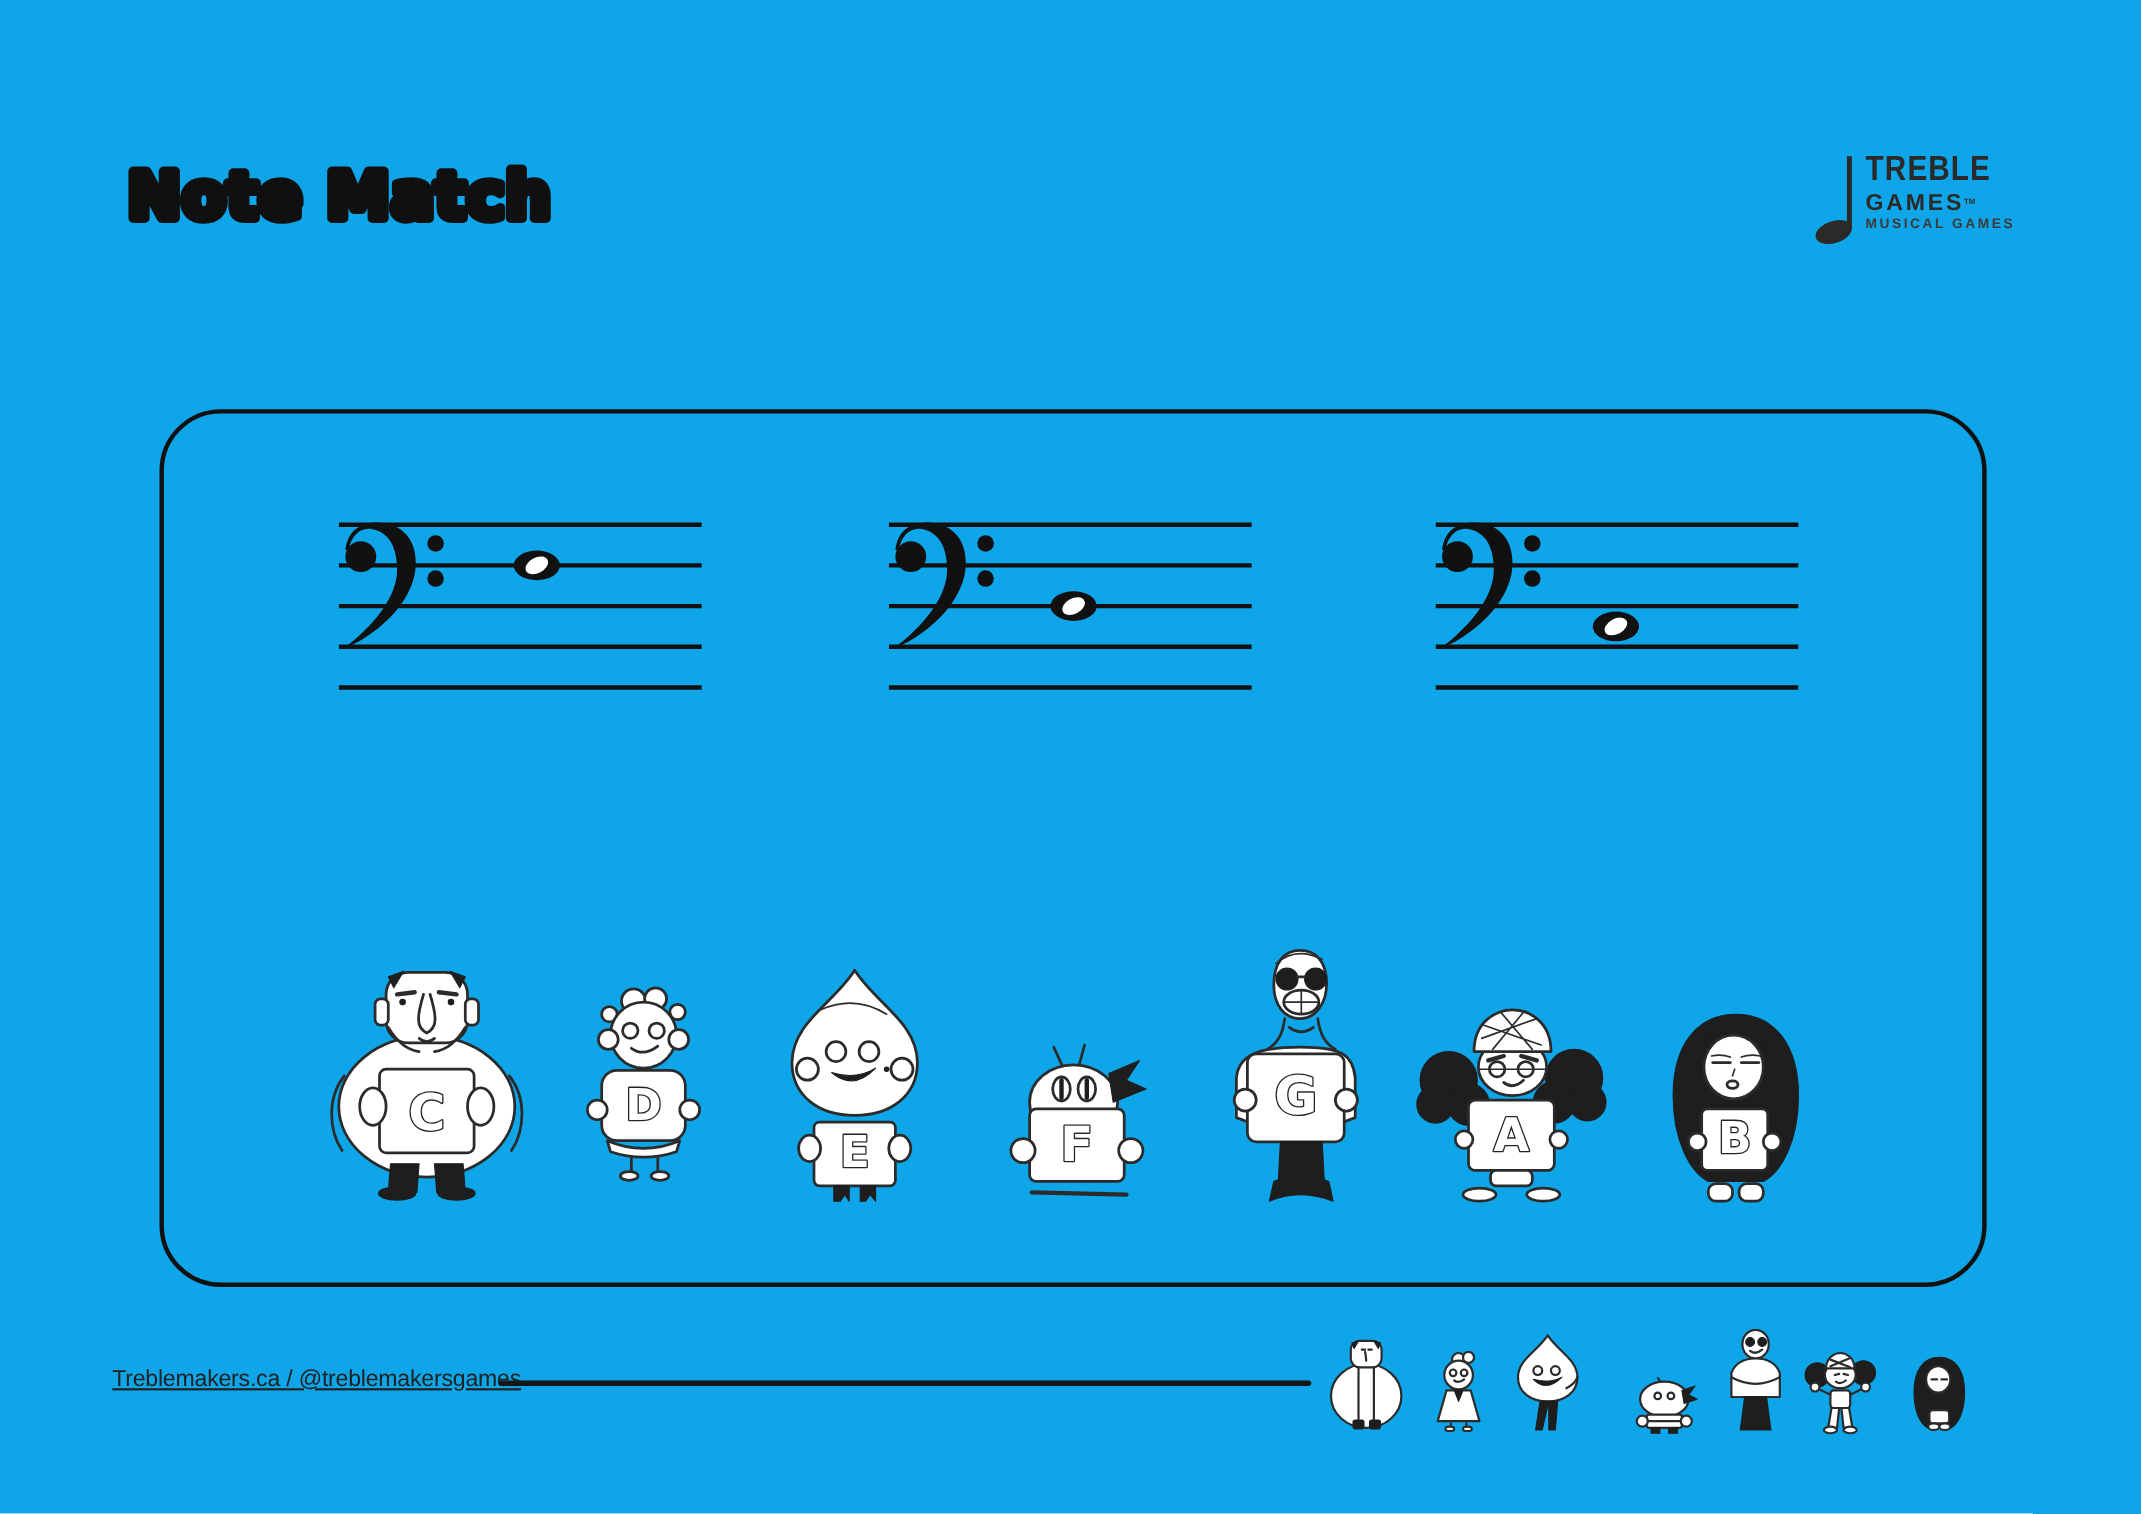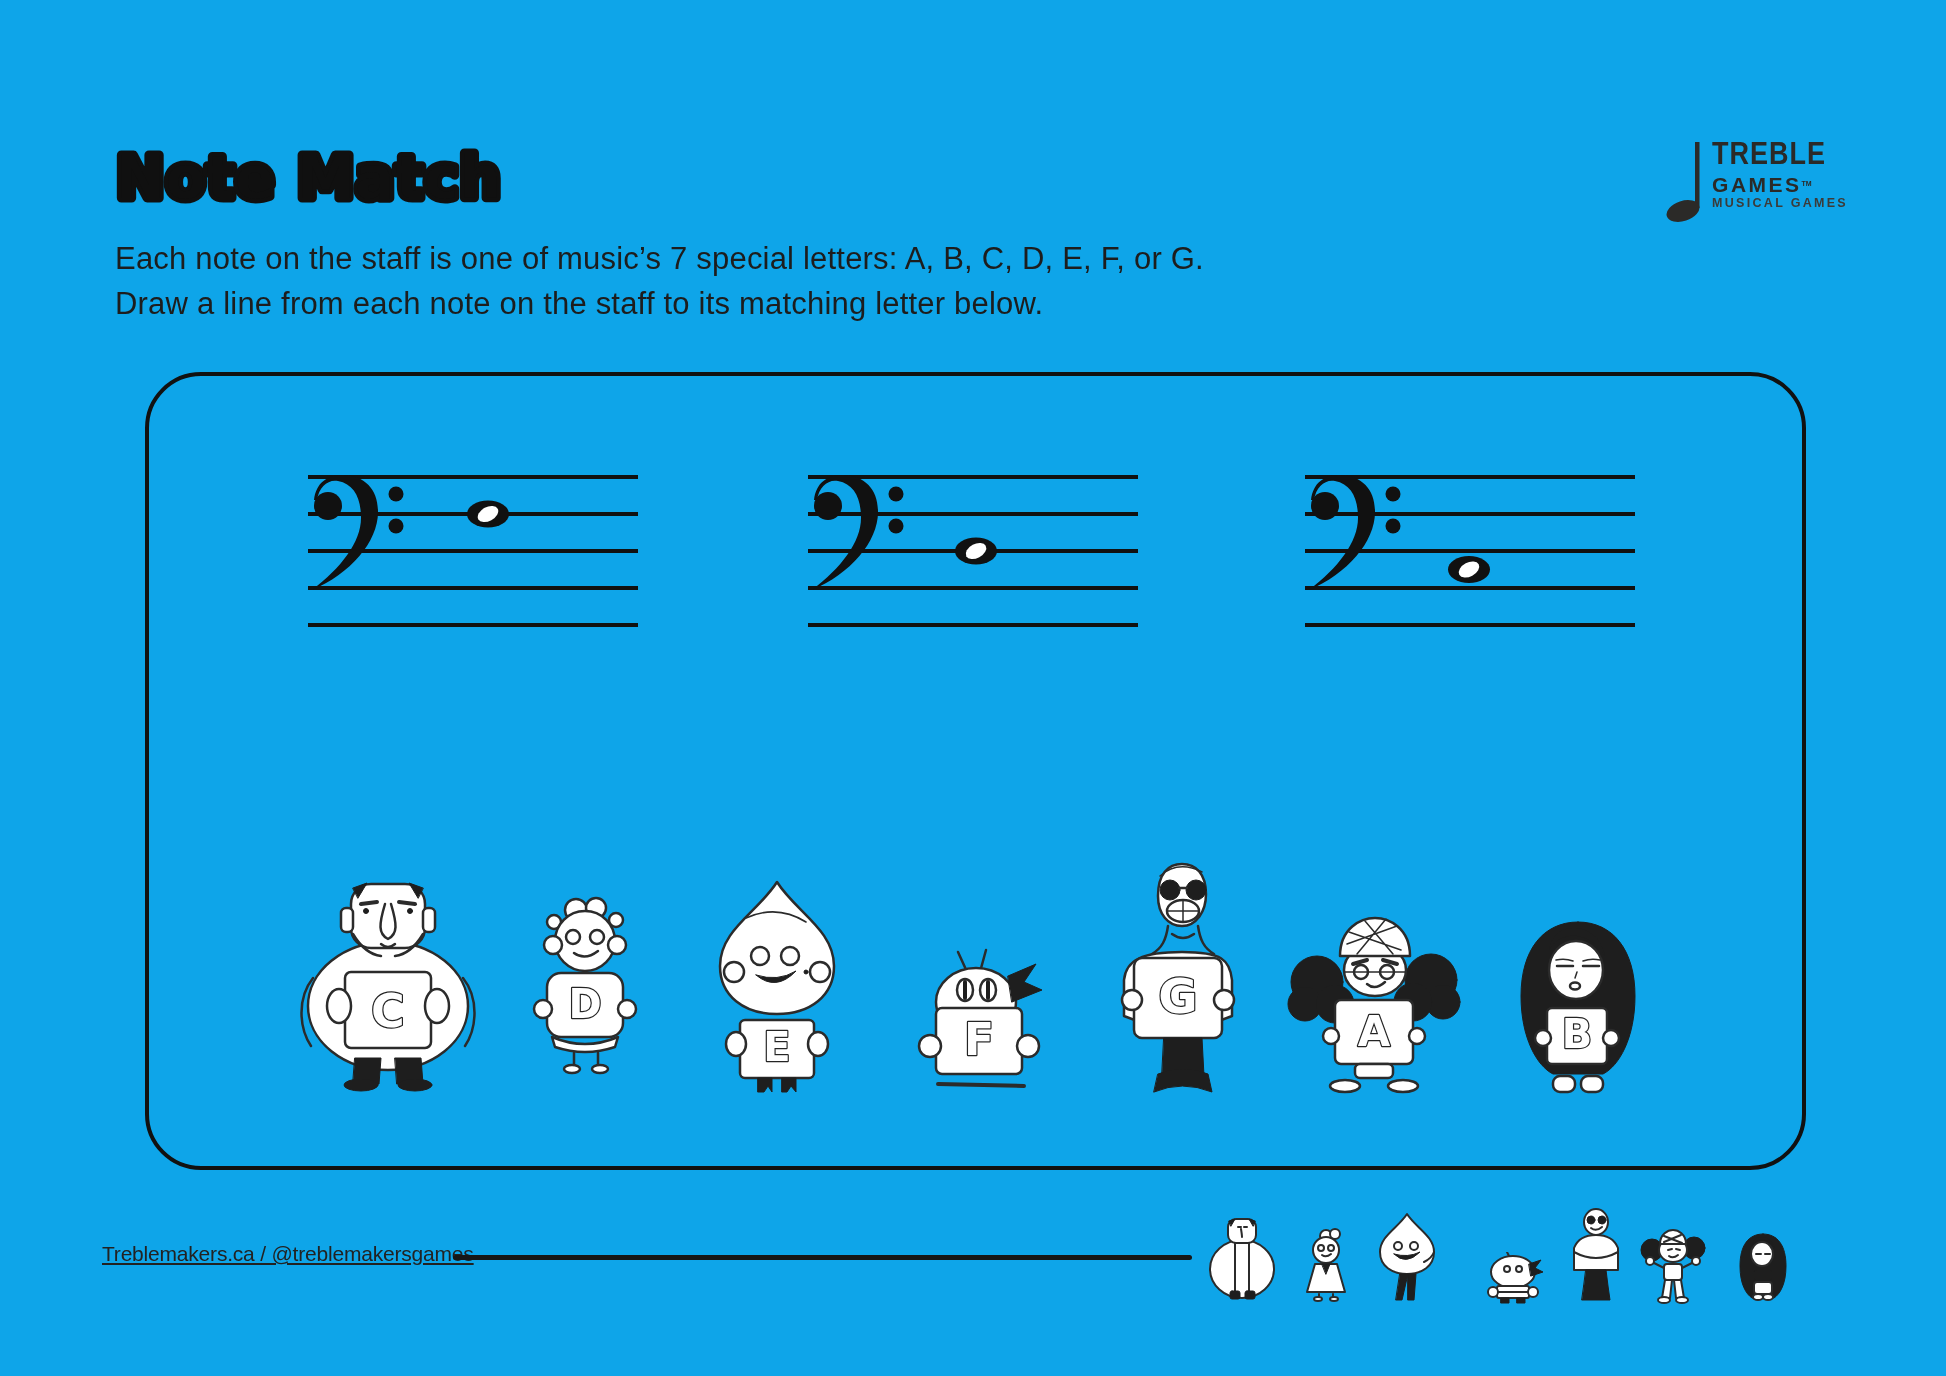--- a/index.html
+++ b/index.html
@@ -9,21 +9,21 @@
 
   
   .title-svg text{font-family:"DejaVu Sans",sans-serif;font-weight:bold;font-size:58px;
     fill:#101010;stroke:#101010;stroke-width:9px;stroke-linejoin:round;paint-order:stroke;
     letter-spacing:1px;}
 
   
   .instructions{left:115px;top:236px;font-size:31px;line-height:45px;color:#1d1d1d;letter-spacing:.2px;}
 
   
-  .logo{left:1648px;top:138px;width:200px;height:100px;display:flex;color:#2b2a28;justify-content:flex-end;}
+  .logo{left:1648px;top:138px;width:200px;height:100px;display:flex;color:#2b2a28;}
   .logo-text{margin-left:6px;line-height:1;}
   .logo-treble{font-size:27px;font-weight:bold;letter-spacing:1px;transform:scaleY(1.18);transform-origin:top left;}
   .logo-makers{font-size:21px;font-weight:bold;letter-spacing:2.5px;margin-top:9px;}
   .logo-tm{font-size:7px;vertical-align:6px;letter-spacing:0;}
   .logo-tag{font-size:12.5px;letter-spacing:2.3px;color:#3c3b39;margin-top:2px;font-weight:bold;}
 
   
   .box{left:145px;top:372px;width:1661px;height:798px;border:4px solid #111;border-radius:56px;box-sizing:border-box;}
 
   
@@ -56,24 +56,20 @@
       <rect x="31" y="4" width="4.5" height="66" fill="#2b2a28"></rect>
       <ellipse cx="19" cy="73" rx="17" ry="10" fill="#2b2a28" transform="rotate(-18 19 73)"></ellipse>
     </svg>
     <div class="logo-text">
       <div class="logo-treble">TREBLE</div>
       <div class="logo-makers"><span>GAMES</span><span class="logo-tm">TM</span></div>
       <div class="logo-tag">MUSICAL GAMES</div>
     </div>
   </div>
 
-  <div class="abs instructions">
-    <div>Each note on the staff is one of music’s 7 special letters: A, B, C, D, E, F, or G.</div>
-    <div>Draw a line from each note on the staff to its matching letter below.</div>
-  </div>
 
   <div class="abs box"></div>
 
   <svg class="abs" style="left:308px;top:474px" width="330" height="156" viewBox="0 0 330 156">
       <line x1="0" y1="3" x2="330" y2="3" stroke="#111" stroke-width="4"></line>
       <line x1="0" y1="40" x2="330" y2="40" stroke="#111" stroke-width="4"></line>
       <line x1="0" y1="77" x2="330" y2="77" stroke="#111" stroke-width="4"></line>
       <line x1="0" y1="114" x2="330" y2="114" stroke="#111" stroke-width="4"></line>
       <line x1="0" y1="151" x2="330" y2="151" stroke="#111" stroke-width="4"></line>
       <path d="M 6,26 C 8,9 19,1 35,1 C 58,2 70,16 70,38 C 70,68 42,100 4,116 C 33,94 53,68 53,44 C 53,24 46,10 30,7 C 20,5 11,13 9,26 Z" fill="#111"></path>

